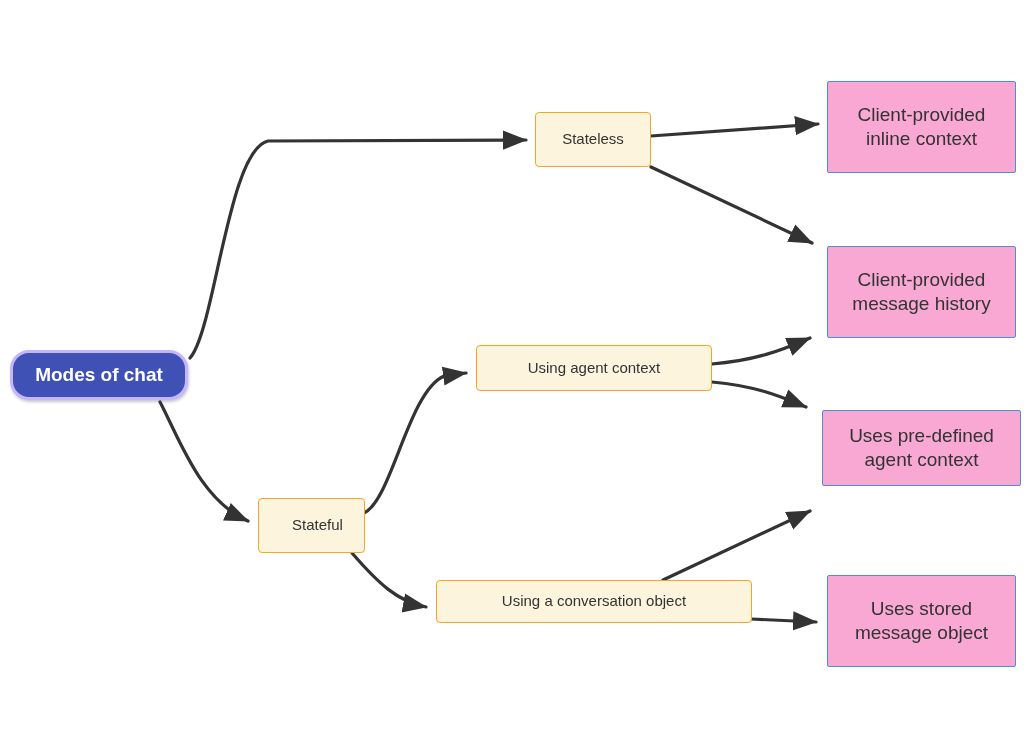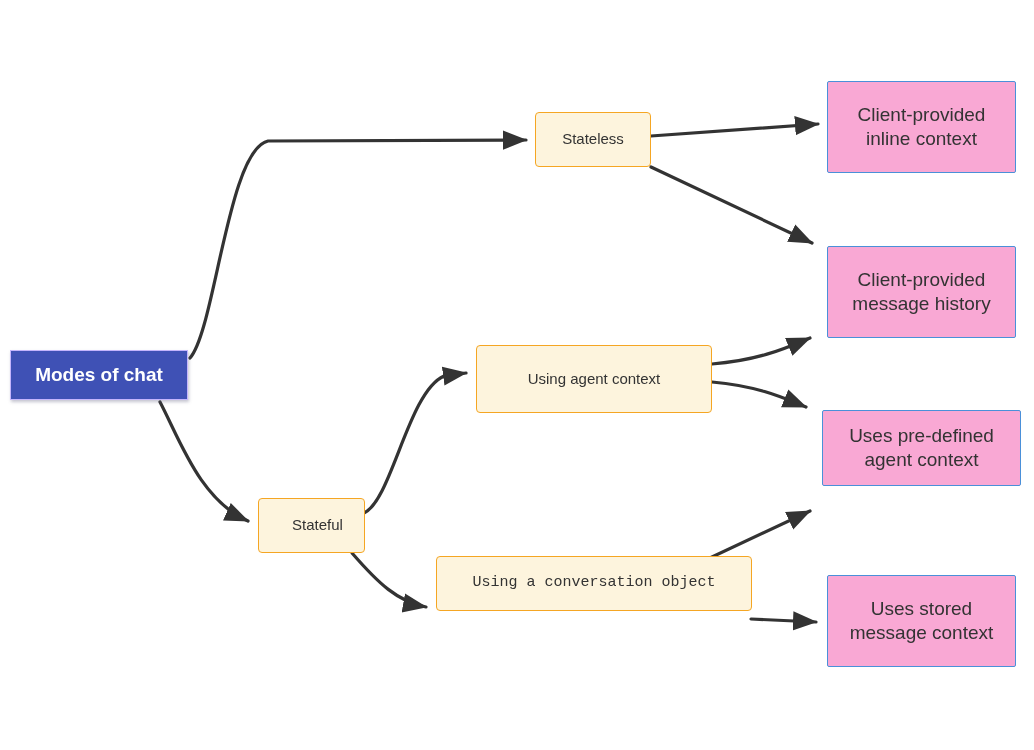--- a/index.html
+++ b/index.html
@@ -32,22 +32,22 @@
     justify-content: center;
     text-align: center;
     line-height: 1.25;
   }
   .node-label {
     display: block;
     white-space: pre-line;
   }
   .node-root {
     background: #3f51b5;
-    border: 1px solid #c4b5fd;
-    border-radius: 0;
+    border: 3px solid #c4b5fd;
+    border-radius: 19px;
     color: #ffffff;
     font-size: 19px;
     font-weight: bold;
     box-shadow: 1px 2px 3px rgba(90,90,120,0.35);
   }
   .node-mid {
     background: #fdf4dd;
     border: 1.6px solid #f5a623;
     border-radius: 4px;
     color: #333333;
@@ -102,41 +102,41 @@
   </div>
 
   <div class="node node-mid" style="left:535px; top:112px; width:116px; height:55px;">
     <span class="node-label">Stateless</span>
   </div>
 
   <div class="node node-mid" style="left:258px; top:498px; width:107px; height:55px;padding-left:12px;">
     <span class="node-label">Stateful</span>
   </div>
 
-  <div class="node node-mid" style="left:476px; top:345px; width:236px; height:68px;">
+  <div class="node node-mid" style="left:476px; top:345px; width:236px; height:46px;">
     <span class="node-label">Using agent context</span>
   </div>
 
-  <div class="node node-mid" style="left:436px; top:556px; width:316px; height:55px;font-family:Liberation Mono, monospace;">
+  <div class="node node-mid" style="left:436px; top:580px; width:316px; height:43px;">
     <span class="node-label">Using a conversation object</span>
   </div>
 
   <div class="node node-leaf" style="left:827px; top:81px; width:189px; height:92px;">
     <span class="node-label">Client-provided
 inline context</span>
   </div>
 
   <div class="node node-leaf" style="left:827px; top:246px; width:189px; height:92px;">
     <span class="node-label">Client-provided
 message history</span>
   </div>
 
   <div class="node node-leaf" style="left:822px; top:410px; width:199px; height:76px;">
     <span class="node-label">Uses pre-defined
 agent context</span>
   </div>
 
   <div class="node node-leaf" style="left:827px; top:575px; width:189px; height:92px;">
     <span class="node-label">Uses stored
-message context</span>
+message object</span>
   </div>
 
 </div>
 
 </body></html>

